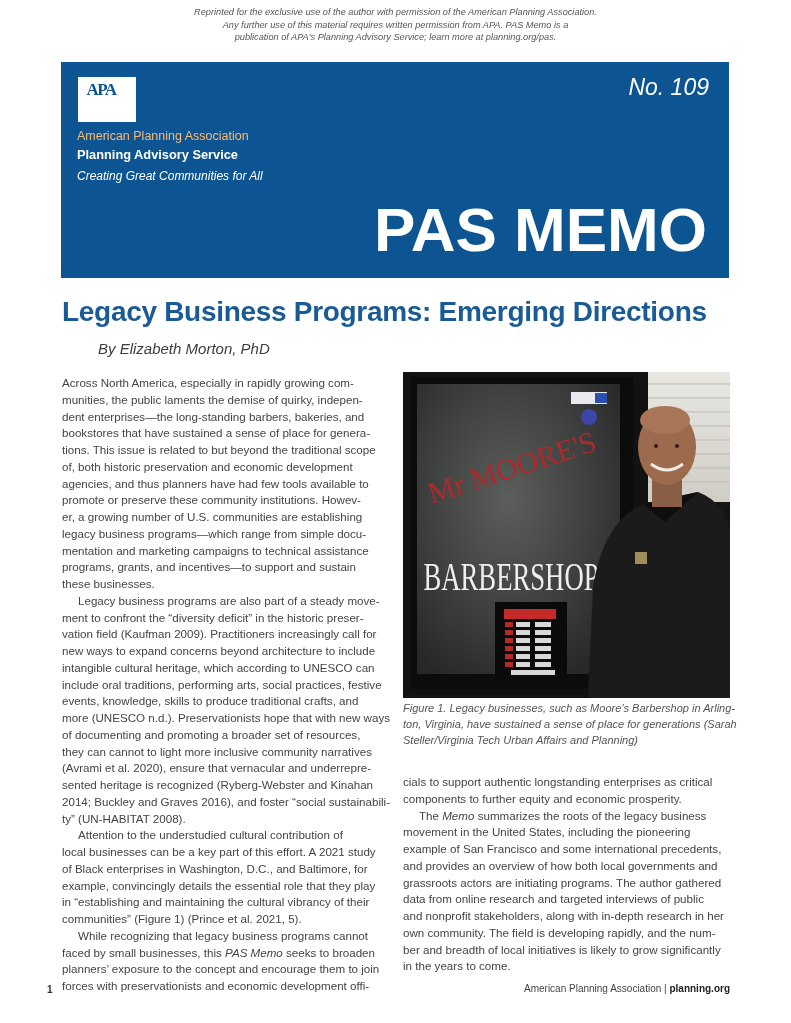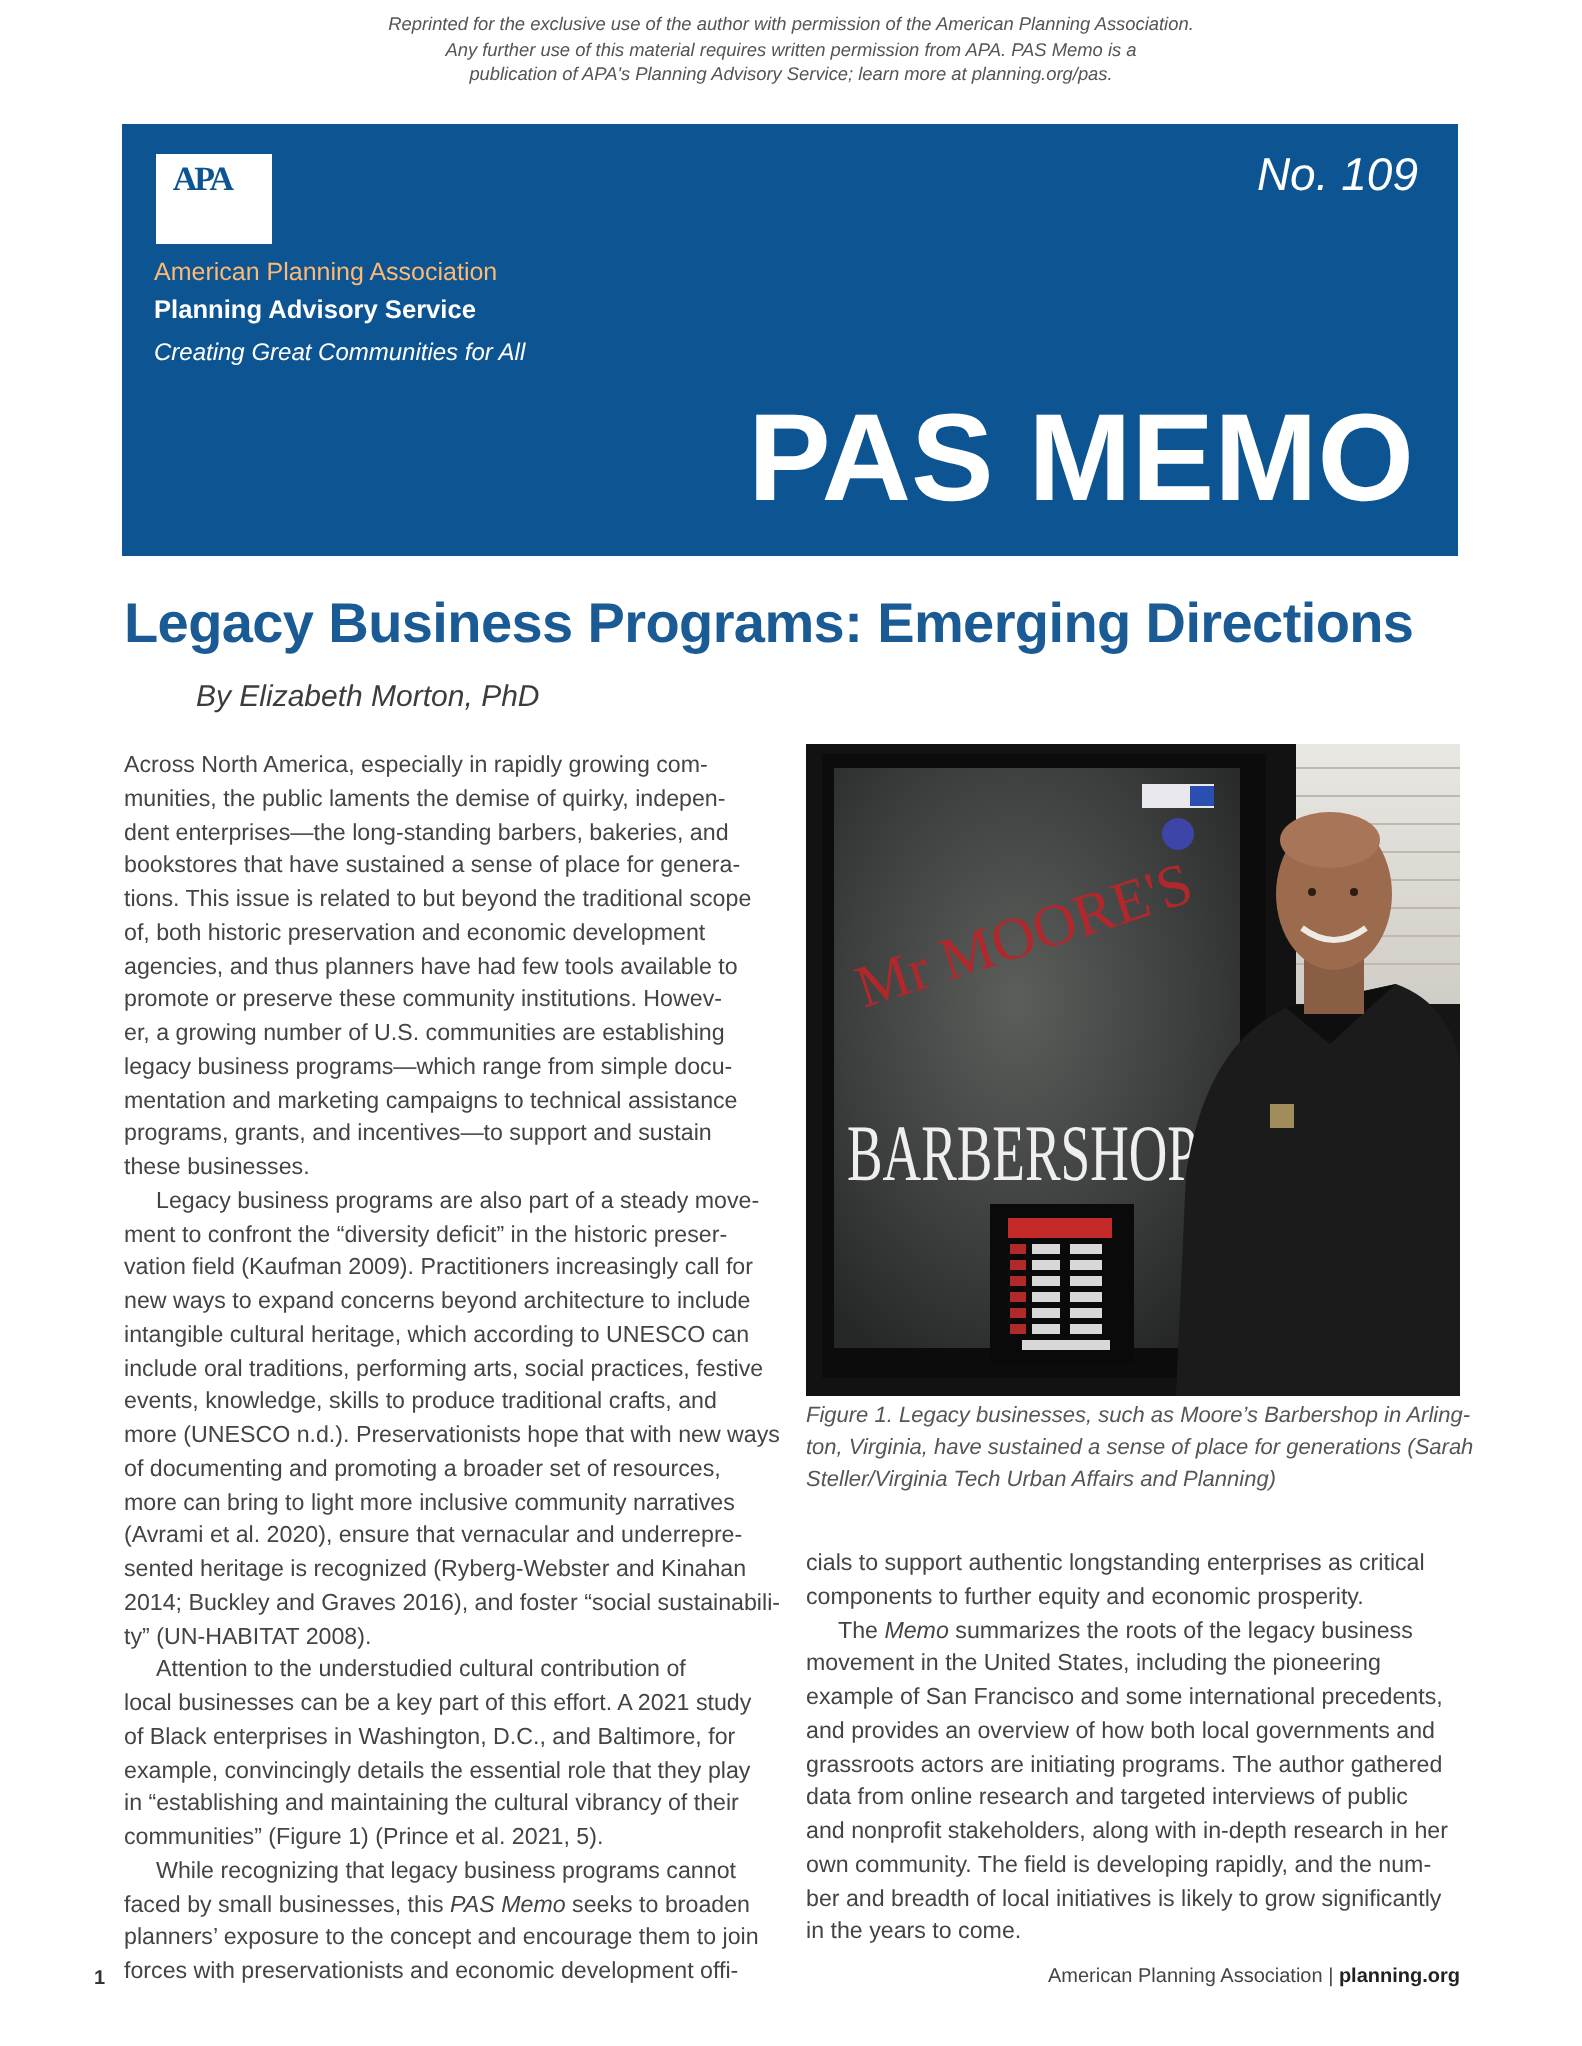--- a/index.html
+++ b/index.html
@@ -77,21 +77,21 @@
   <div class="ln">these businesses.</div>
   <div class="ln ind">Legacy business programs are also part of a steady move-</div>
   <div class="ln">ment to confront the “diversity deficit” in the historic preser-</div>
   <div class="ln">vation field (Kaufman 2009). Practitioners increasingly call for</div>
   <div class="ln">new ways to expand concerns beyond architecture to include</div>
   <div class="ln">intangible cultural heritage, which according to UNESCO can</div>
   <div class="ln">include oral traditions, performing arts, social practices, festive</div>
   <div class="ln">events, knowledge, skills to produce traditional crafts, and</div>
   <div class="ln">more (UNESCO n.d.). Preservationists hope that with new ways</div>
   <div class="ln">of documenting and promoting a broader set of resources,</div>
-  <div class="ln">more can bring to light more inclusive community narratives</div>
+  <div class="ln">they can cannot to light more inclusive community narratives</div>
   <div class="ln">(Avrami et al. 2020), ensure that vernacular and underrepre-</div>
   <div class="ln">sented heritage is recognized (Ryberg-Webster and Kinahan</div>
   <div class="ln">2014; Buckley and Graves 2016), and foster “social sustainabili-</div>
   <div class="ln">ty” (UN-HABITAT 2008).</div>
   <div class="ln ind">Attention to the understudied cultural contribution of</div>
   <div class="ln">local businesses can be a key part of this effort. A 2021 study</div>
   <div class="ln">of Black enterprises in Washington, D.C., and Baltimore, for</div>
   <div class="ln">example, convincingly details the essential role that they play</div>
   <div class="ln">in “establishing and maintaining the cultural vibrancy of their</div>
   <div class="ln">communities” (Figure 1) (Prince et al. 2021, 5).</div>

